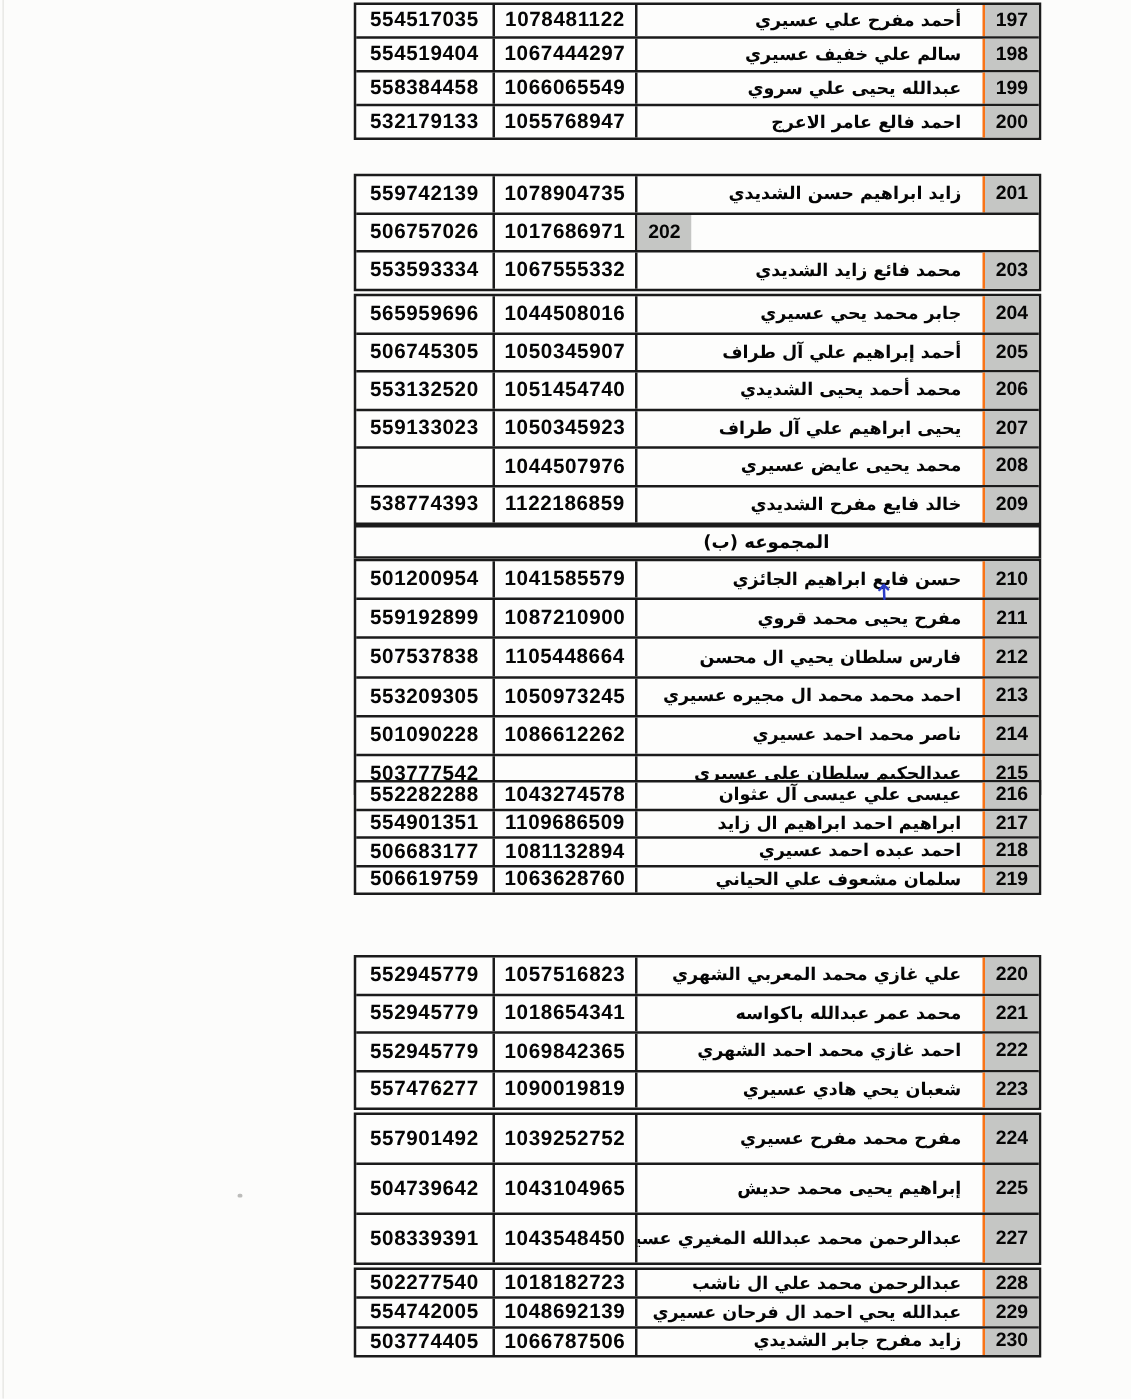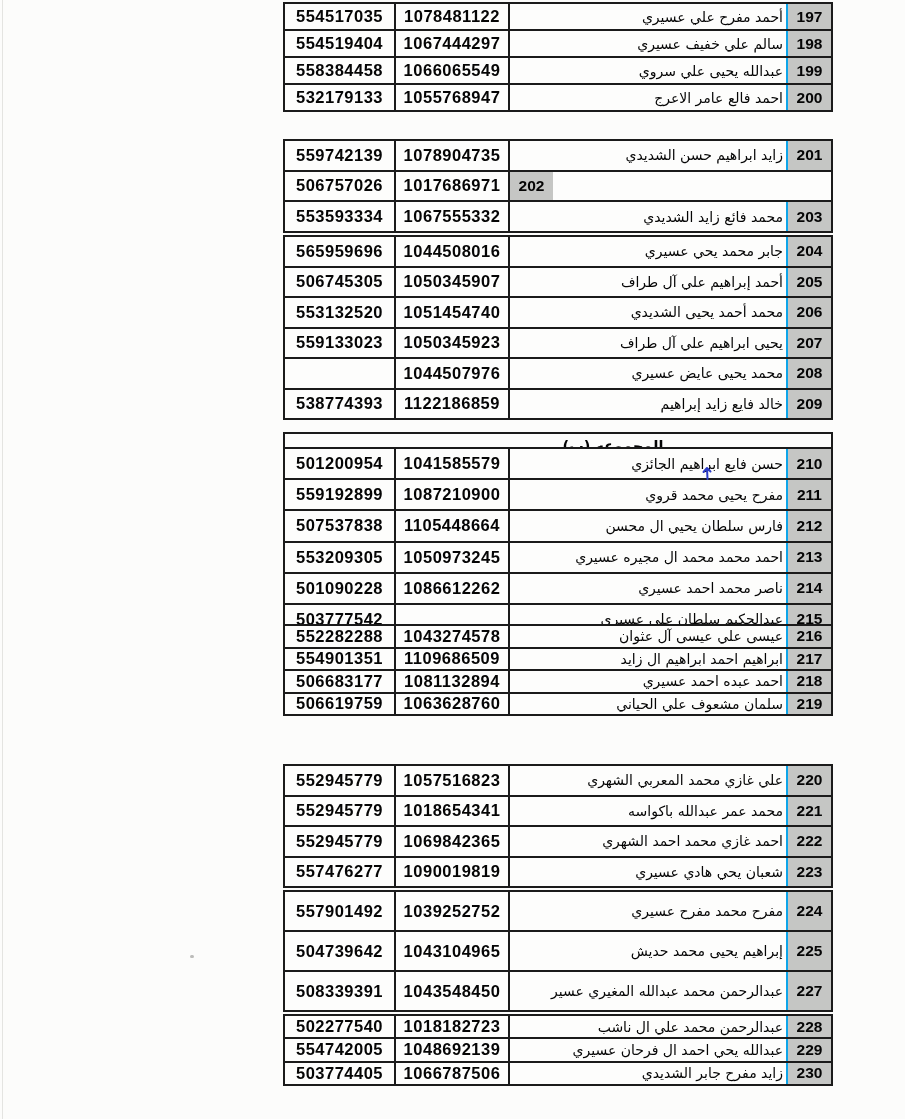--- a/index.html
+++ b/index.html
@@ -37,39 +37,39 @@
     flex:0 0 111px;border-right:2px solid #1b1b1b;
     font-family:"Liberation Sans",sans-serif;
     font-weight:bold;font-size:16.5px;letter-spacing:.5px;
   }
   .cell.idnum{
     flex:0 0 114px;border-right:2px solid #1b1b1b;
     font-family:"Liberation Sans",sans-serif;
     font-weight:bold;font-size:16.5px;letter-spacing:.5px;
   }
   .cell.name{
-    flex:1 1 auto;border-right:2px solid #0ea5e9;
+    flex:1 1 auto;border-right:2px solid #f97316;
     direction:rtl;justify-content:flex-start;
-    padding:0 3px 0 1px;
+    padding:0 17px 0 1px;
     font-family:"DejaVu Sans",sans-serif;
-    font-weight:normal;font-size:14px;
+    font-weight:bold;font-size:14px;
     white-space:nowrap;
   }
   .cell.rownum{
     flex:0 0 43px;
     background:#c5c6c4;
     font-family:"Liberation Sans",sans-serif;
     font-weight:bold;font-size:15.5px;
   }
   .block.group-label{
     align-items:center;justify-content:center;
     flex-direction:row;
     direction:rtl;
     padding-left:110px; 
-    font-weight:bold;font-size:14.5px;color:#050505;margin-top:12px;
+    font-weight:bold;font-size:14.5px;color:#050505;
   }
   .pen-mark{position:absolute;left:700px;top:464px;}
 </style>
 </head>
 <body>
 
 <div class="page">
   <div class="scan-edge"></div>
   <div id="table-root">
       <div class="block" style="top: 2px; height: 110px;">
@@ -144,21 +144,21 @@
         </div>
         <div class="trow">
           <div class="cell phone"></div>
           <div class="cell idnum">1044507976</div>
           <div class="cell name">محمد يحيى عايض عسيري</div>
           <div class="cell rownum">208</div>
         </div>
         <div class="trow">
           <div class="cell phone">538774393</div>
           <div class="cell idnum">1122186859</div>
-          <div class="cell name">خالد فايع زايد إبراهيم</div>
+          <div class="cell name">خالد فايع مفرح الشديدي</div>
           <div class="cell rownum">209</div>
         </div>
       </div>
       <div class="block group-label" style="top: 420px; height: 27px;">
         <span>المجموعه (ب)</span>
       </div>
       <div class="block" style="top: 447px; height: 189px;">
         <div class="trow">
           <div class="cell phone">501200954</div>
           <div class="cell idnum">1041585579</div>

